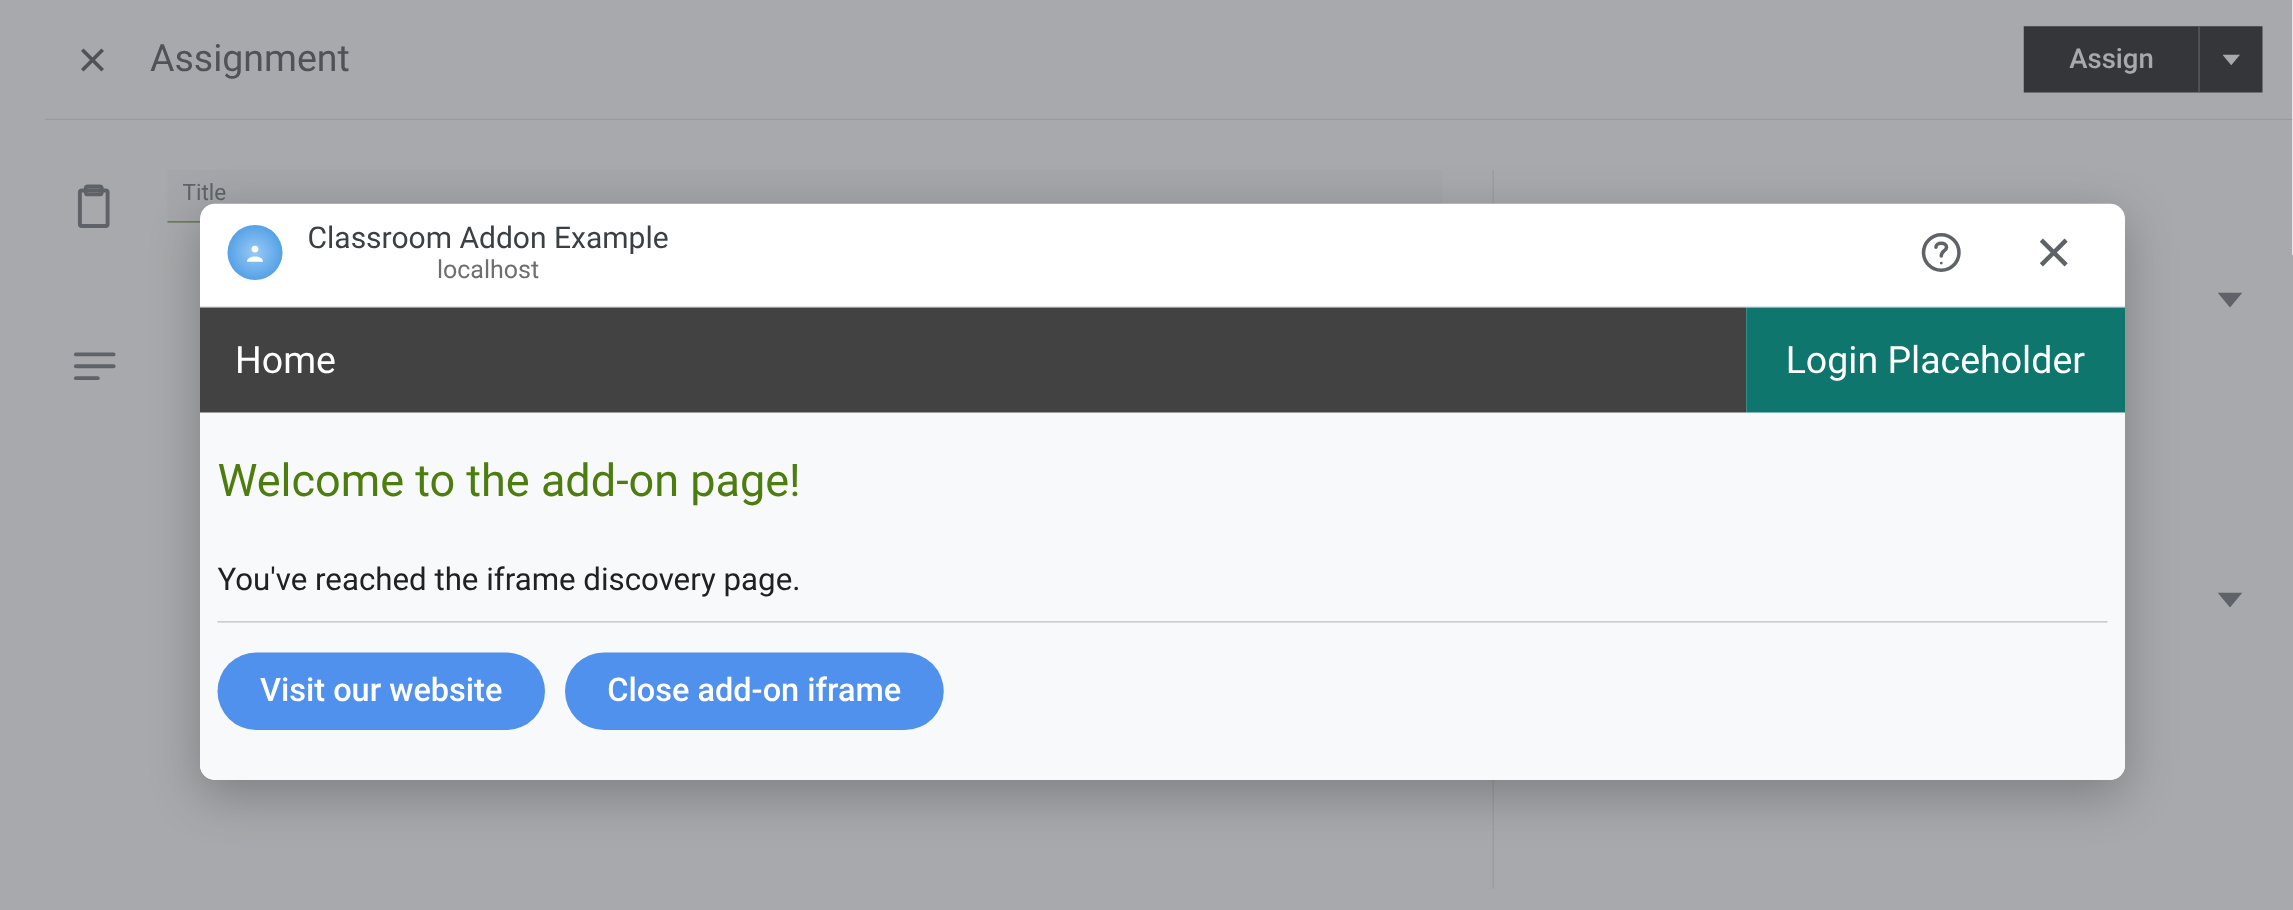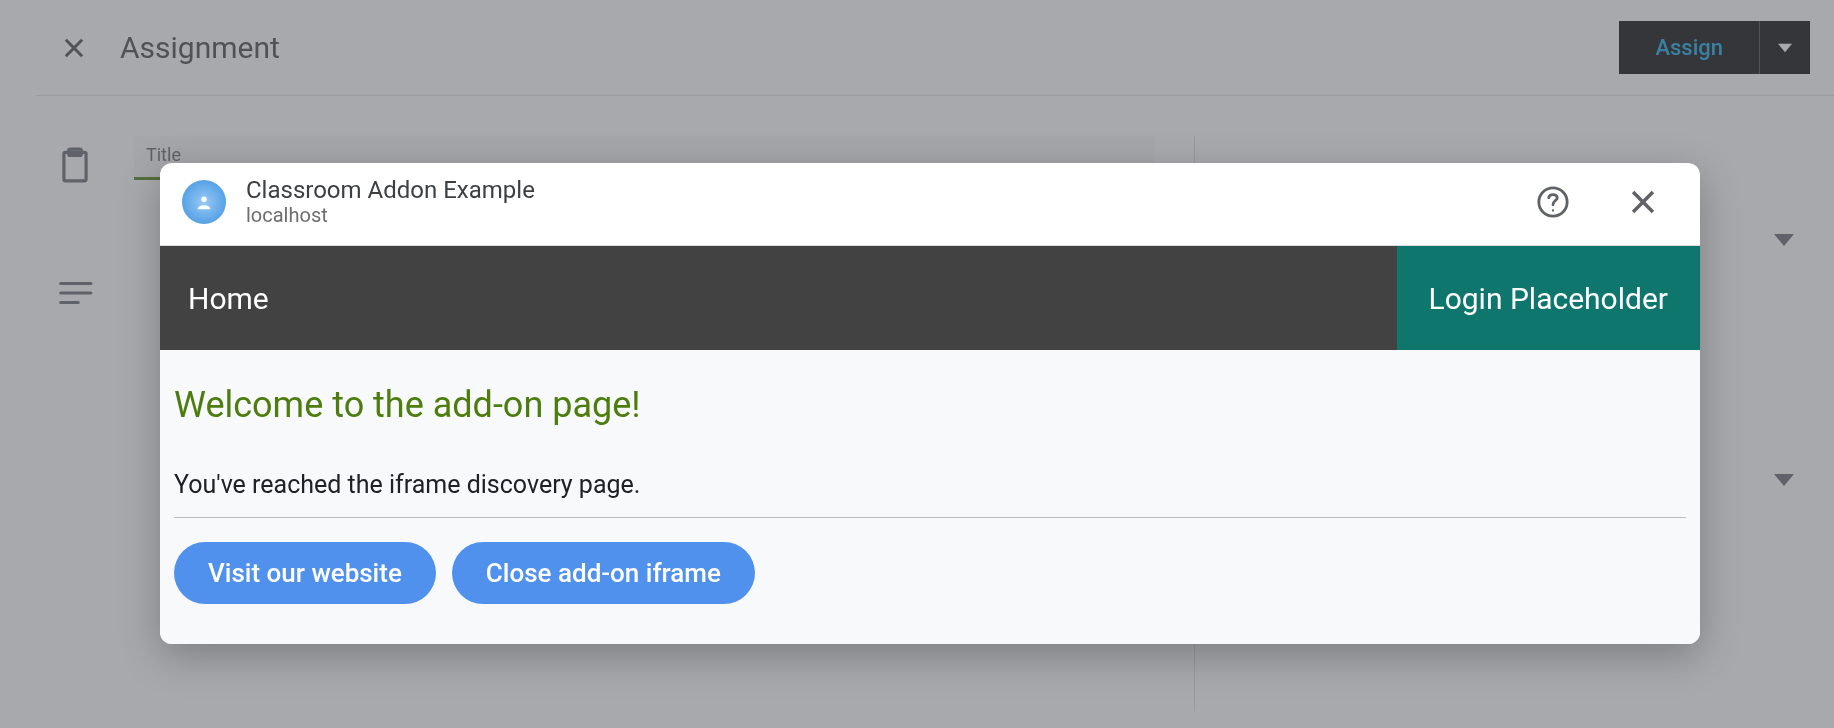--- a/index.html
+++ b/index.html
@@ -55,21 +55,21 @@
       color: #3c4043;
       font-weight: 400;
     }
     
     .assign-group {
       display: flex;
     }
     
     .assign-btn {
       background: #000;
-      color: #0ea5e9;
+      color: #ffffff;
       border: none;
       padding: 14px 36px;
       font-size: 22px;
       cursor: pointer;
       font-weight: 500;
     }
     
     .assign-dropdown {
       background: #000;
       color: #fff;
@@ -114,21 +114,21 @@
     .side-icon svg {
       width: 38px;
       height: 38px;
       fill: none;
       stroke: #5f6368;
       stroke-width: 2;
     }
     
     .title-field {
       flex: 1;
-      border-bottom: 3px solid #4d7c0f;
+      border-bottom: 1px solid #4d7c0f;
       padding: 8px 0 12px 12px;
       background: #f8f9fa;
     }
     
     .title-label {
       font-size: 18px;
       color: #5f6368;
     }
     
     .right-col {
@@ -178,20 +178,21 @@
       box-shadow: 0 12px 40px rgba(0,0,0,0.25);
       overflow: hidden;
     }
     
     .modal-header {
       display: flex;
       align-items: center;
       justify-content: space-between;
       padding: 14px 40px 18px 22px;
       border-bottom: 1px solid #dadce0;
+      text-align: center;
     }
     
     .modal-header-left {
       display: flex;
       align-items: center;
       gap: 20px;
     }
     
     .addon-logo {
       width: 44px;
@@ -249,21 +250,21 @@
       stroke-width: 2.5;
     }
     
     
     .iframe-body {
       background: #f8f9fa;
     }
     
     .nav-bar {
       display: flex;
-      height: 104px;
+      height: 84px;
     }
     
     .nav-home {
       flex: 1;
       background: #424242;
       color: #fff;
       font-size: 30px;
       display: flex;
       align-items: center;
       padding-left: 28px;

